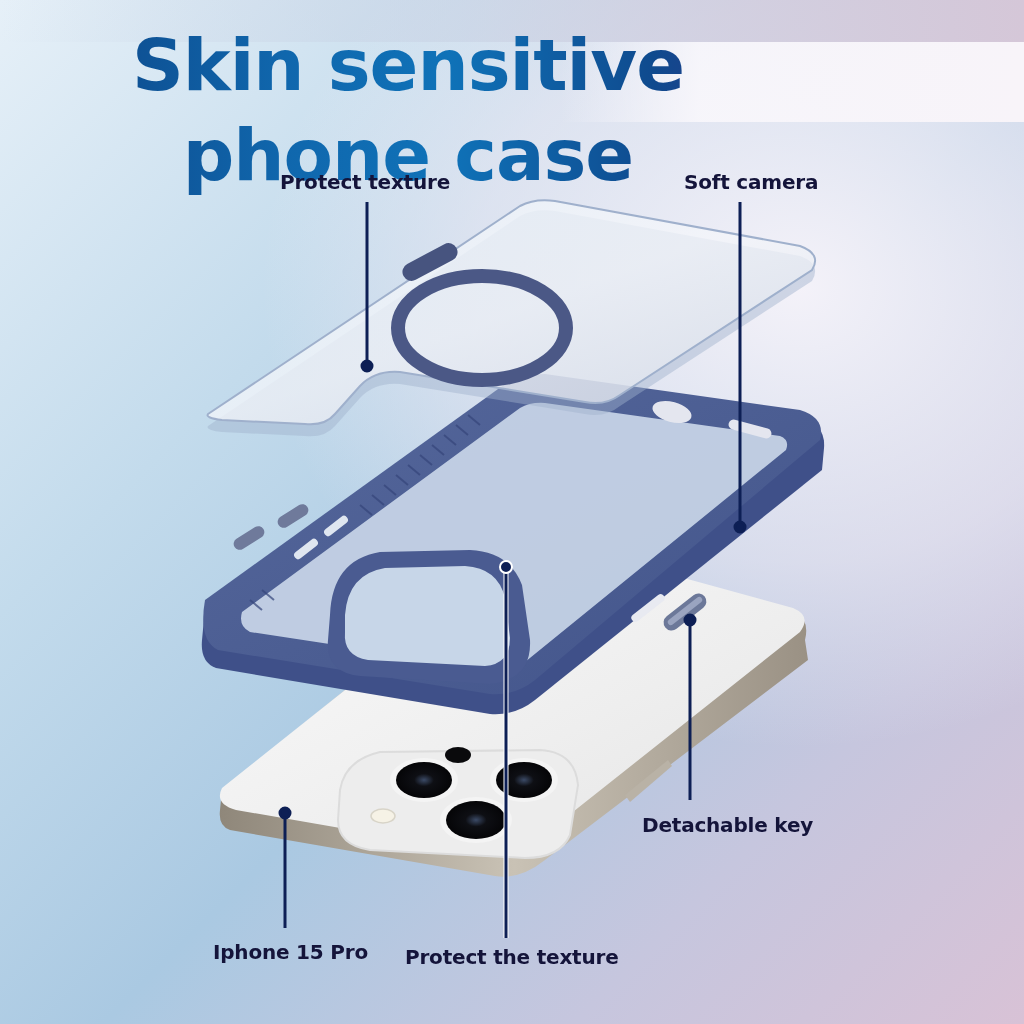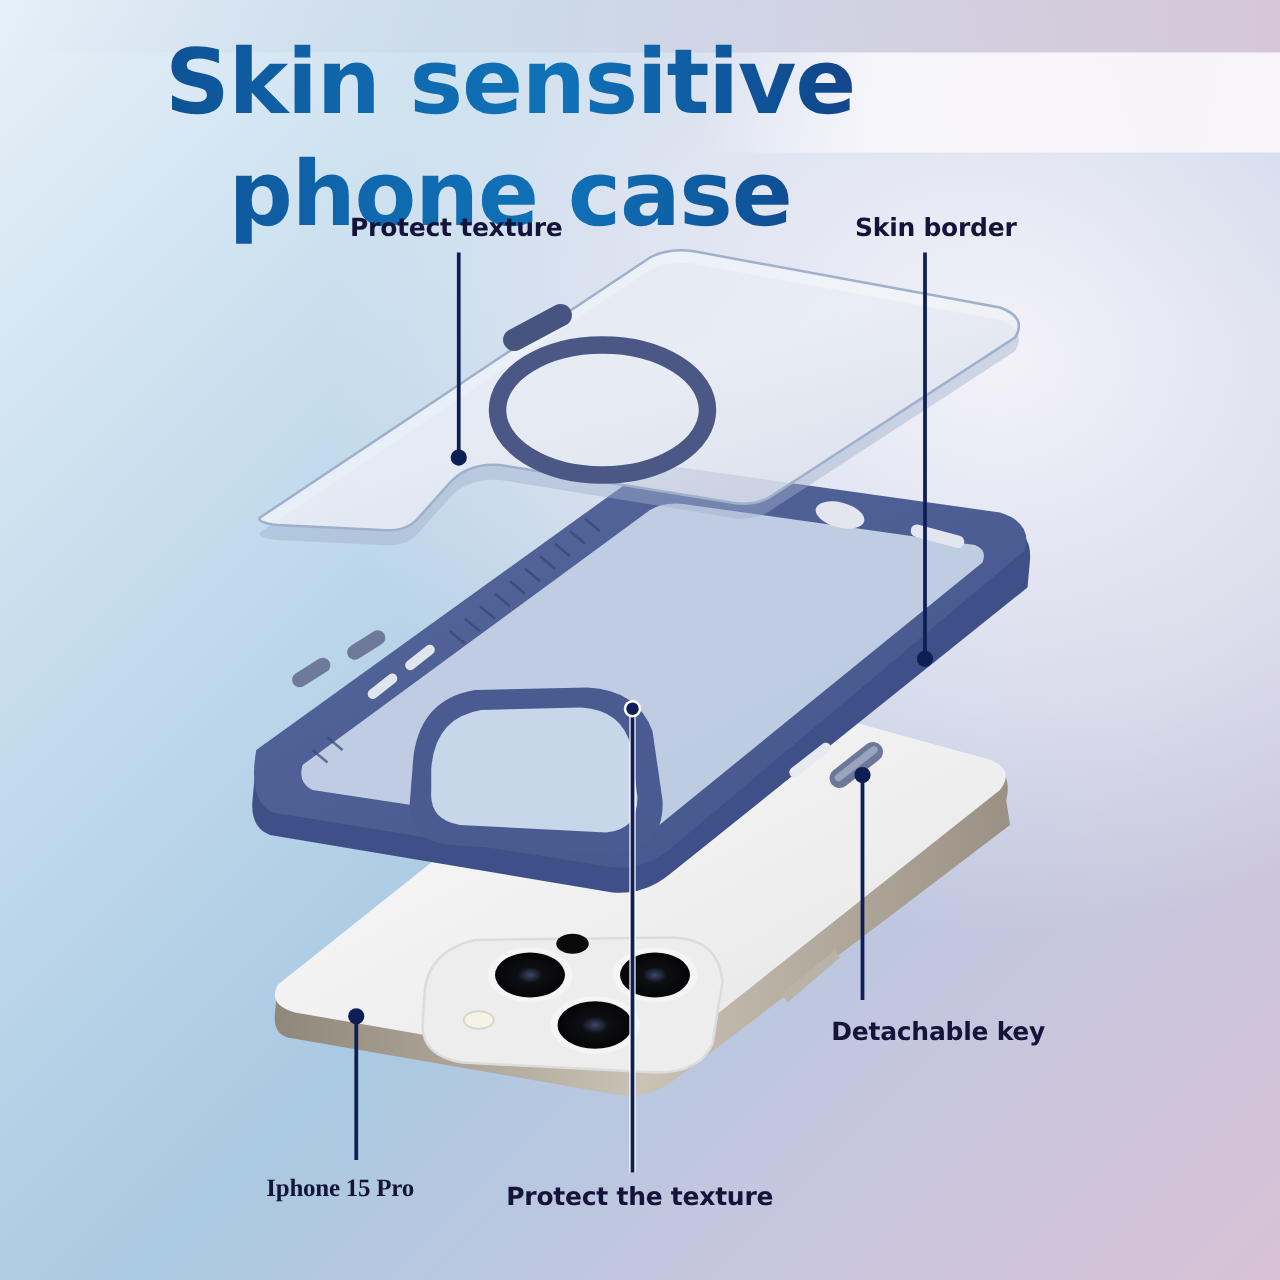--- a/index.html
+++ b/index.html
@@ -142,16 +142,16 @@
     <circle cx="285" cy="813" r="5"></circle>
   </g>
   <g>
     <line x1="506" y1="567" x2="506" y2="938" stroke="#ffffff" stroke-width="5"></line>
     <line x1="506" y1="567" x2="506" y2="938" stroke="#0d1f55" stroke-width="3"></line>
     <circle cx="506" cy="567" r="6" fill="#0d1f55" stroke="#ffffff" stroke-width="2"></circle>
   </g>
 </svg>
 
 <div class="label" style="left:280px; top:170px;">Protect texture</div>
-<div class="label" style="left:684px; top:170px;">Skin border</div>
-<div class="label" style="left:642px; top:813px;margin-left:23px;">Detachable key</div>
-<div class="label" style="left:213px; top:940px;font-family:Liberation Serif, serif;">Iphone 15 Pro</div>
+<div class="label" style="left:684px; top:170px;">Soft camera</div>
+<div class="label" style="left:642px; top:813px;">Detachable key</div>
+<div class="label" style="left:213px; top:940px;">Iphone 15 Pro</div>
 <div class="label" style="left:405px; top:945px;">Protect the texture</div>
 
 </body></html>

